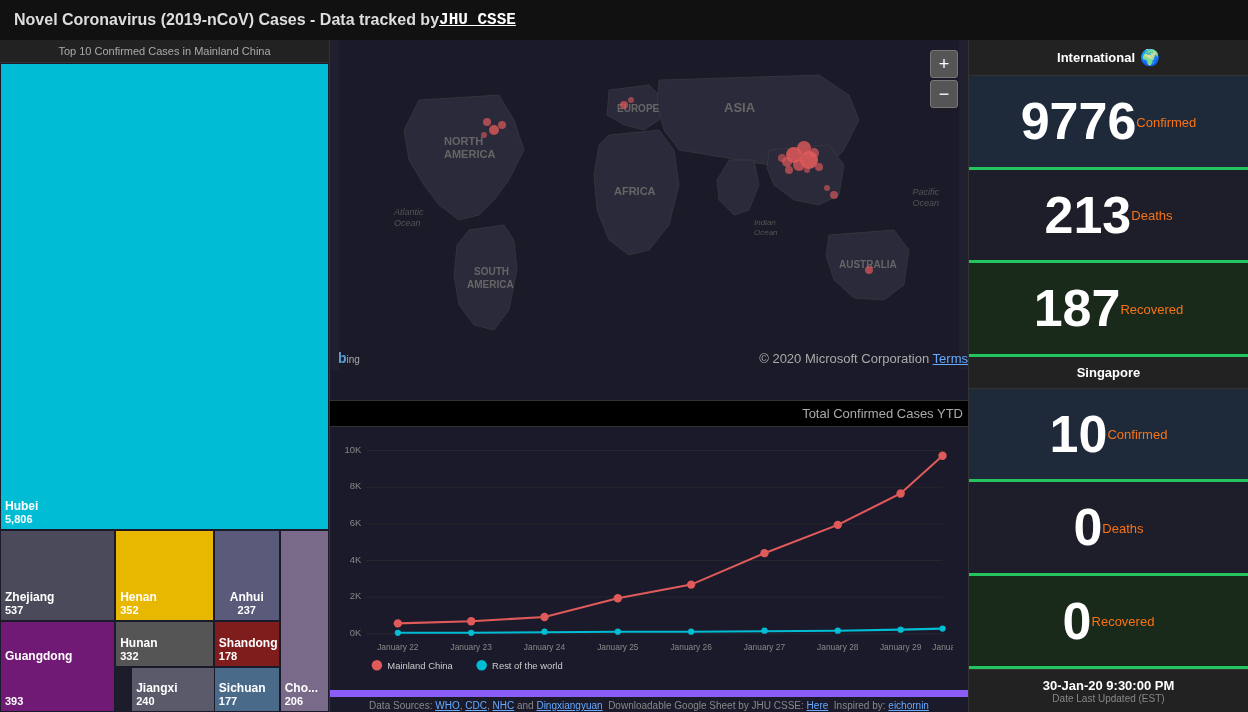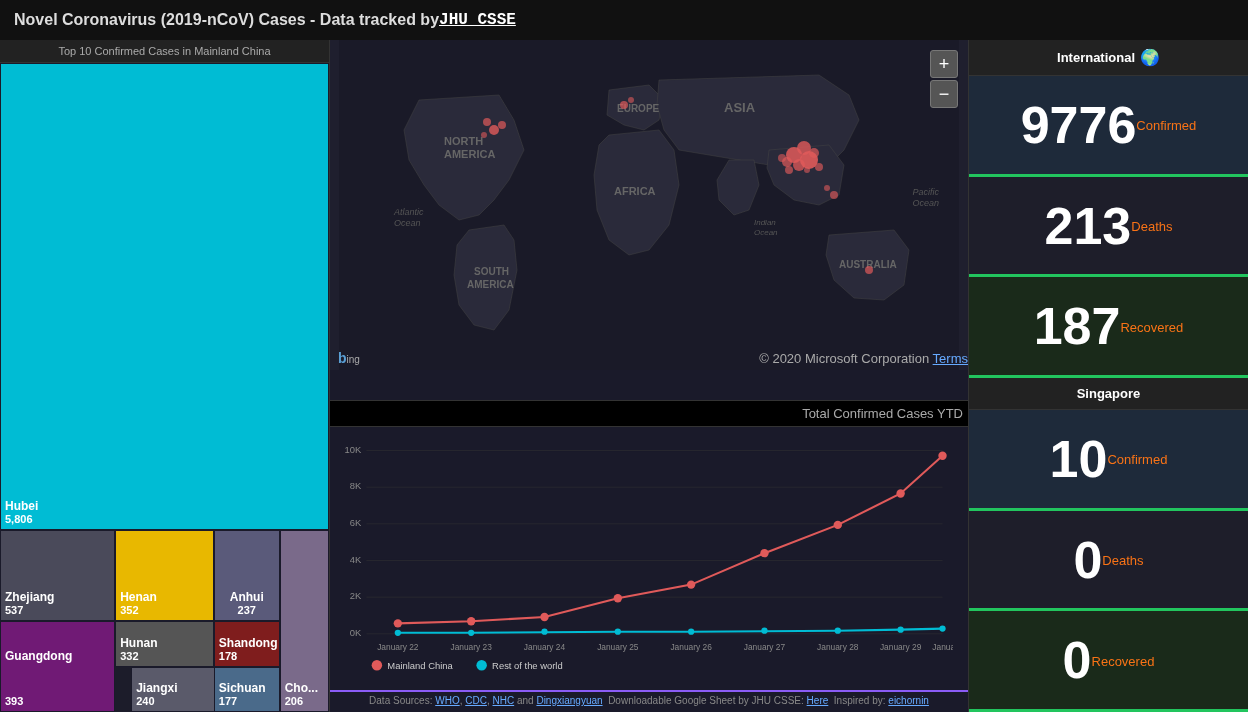--- a/index.html
+++ b/index.html
@@ -145,21 +145,21 @@
       background: #000000;
       border-bottom: 1px solid #333;
     }
     .chart-area {
       padding: 5px 15px 5px 5px;
       height: calc(100% - 22px);
       position: relative;
     }
     .footer-bar {
       background: #1a1a2a;
-      border-top: 2px solid #8b5cf6;
+      border-top: 7px solid #8b5cf6;
       text-align: center;
       font-size: 10px;
       color: #888;
       padding: 3px;
       height: 22px;
     }
     .footer-bar a { color: #6af; }
 
     
     .right-panel {
@@ -463,14 +463,18 @@
     </div>
     <div class="stat-card deaths-sg">
       <div class="stat-number">0</div>
       <div class="stat-label">Deaths</div>
     </div>
     <div class="stat-card recovered-sg">
       <div class="stat-number">0</div>
       <div class="stat-label">Recovered</div>
     </div>
 
+    <div class="timestamp-section">
+      <div class="timestamp-date">30-Jan-20 9:30:00 PM</div>
+      <div class="timestamp-label">Date Last Updated (EST)</div>
+    </div>
   </div>
 </div>
 
 </body></html>

